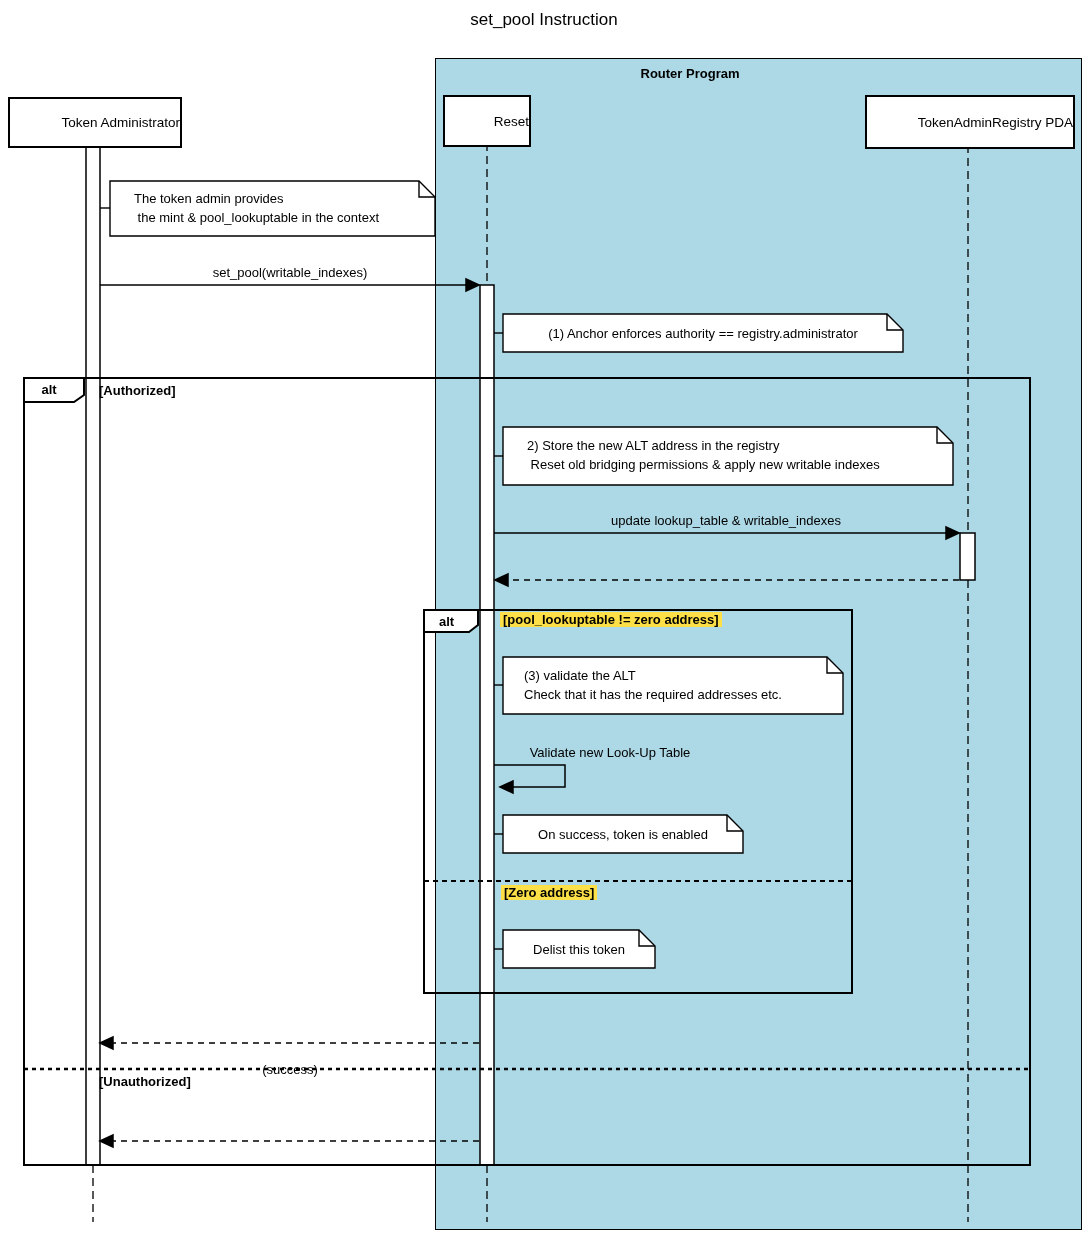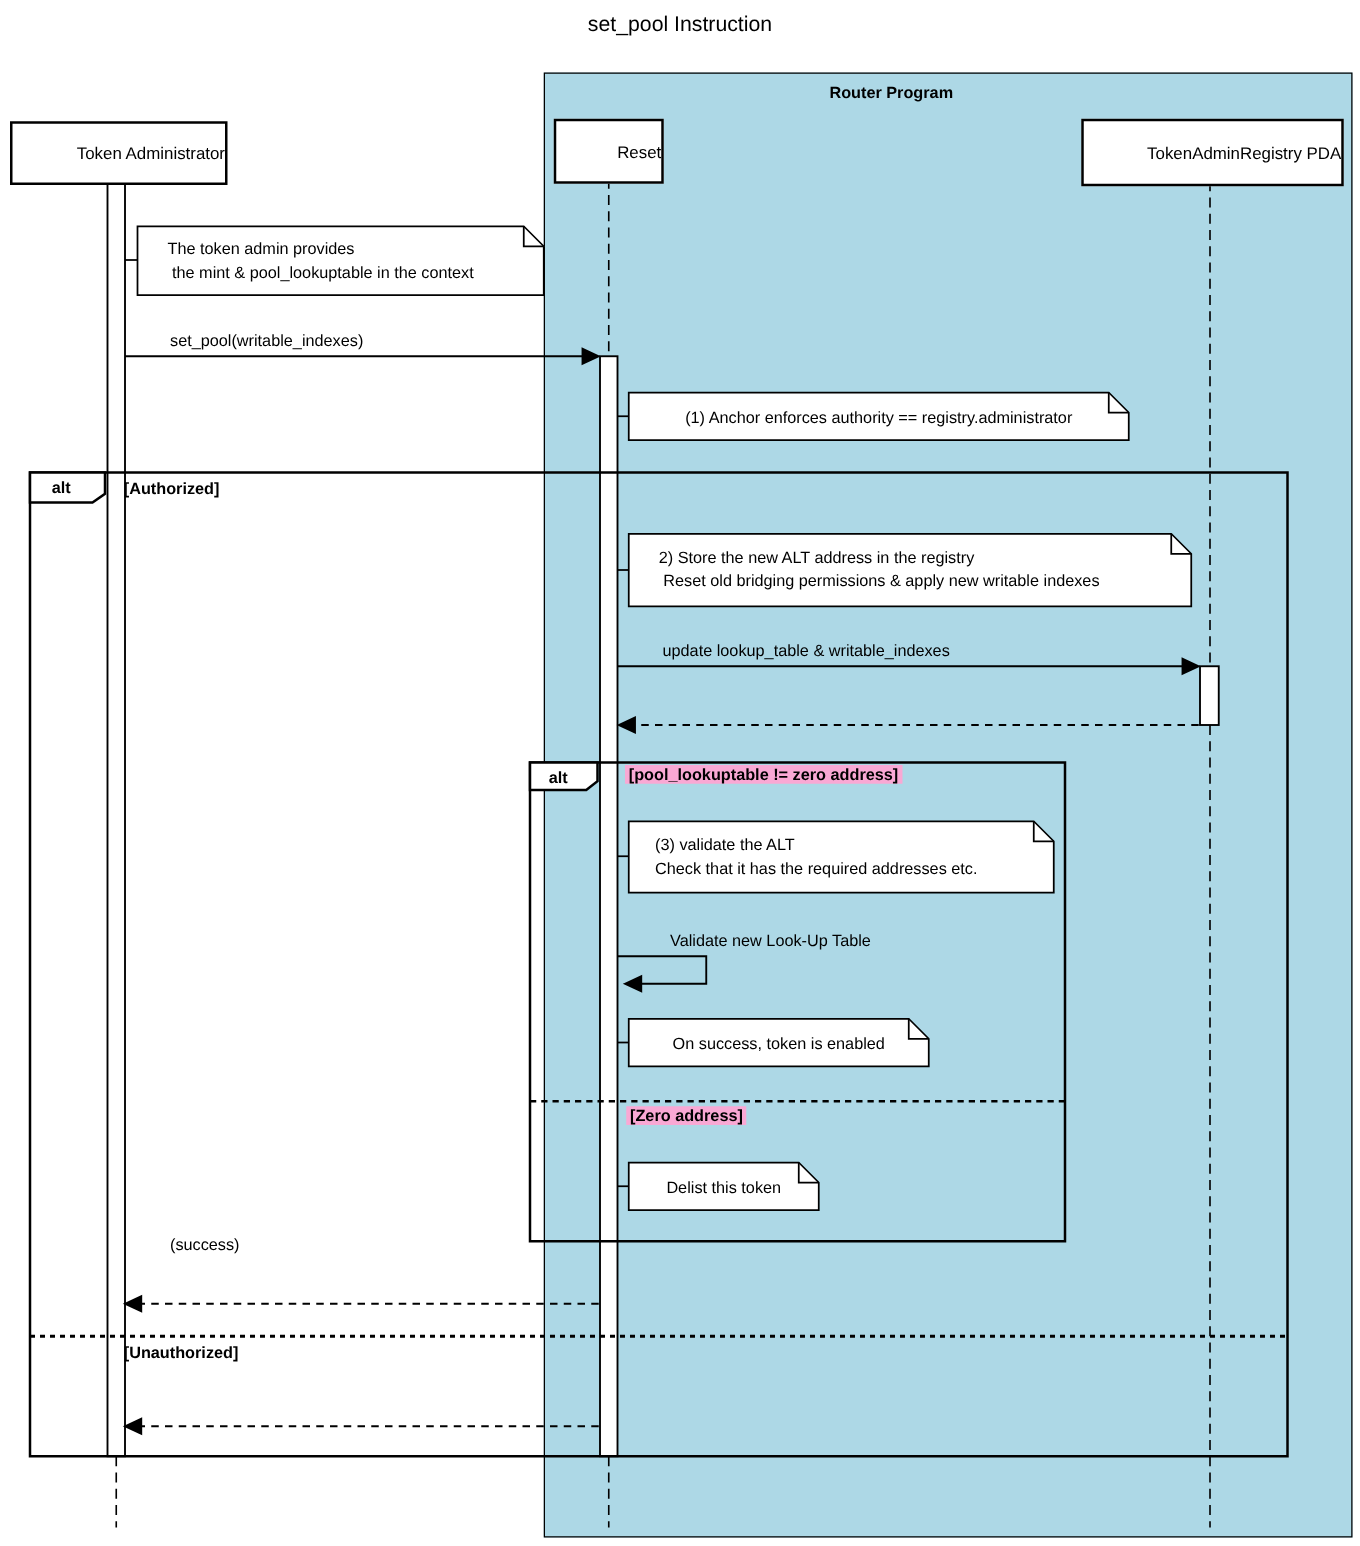--- a/index.html
+++ b/index.html
@@ -11,35 +11,35 @@
   .program-box{background:#ADD8E6;border:1.5px solid #000;}
   .program-label{font-weight:bold;font-size:14px;text-align:center;}
   .pbox{
     background:#ffffff;border:2px solid #000;display:flex;align-items:center;
     justify-content:flex-end;font-size:13.5px;text-align:center;z-index:4;
   }
   svg.overlay{position:absolute;left:0;top:0;z-index:3;}
   .txt{position:absolute;z-index:5;font-size:13px;}
   .note-text .line{white-space:pre;line-height:19px;}
   .note-center{display:flex;align-items:center;justify-content:center;}
-  .msg{ padding-left:36px;}
+  .msg{ text-align:center;}
   .guard{font-weight:bold;font-size:13px;}
-  .guard-bg{background:#f9a8d4;padding:0 3px;}
+  .guard-bg{background:#fde047;padding:0 3px;}
   .op{font-weight:bold;font-size:13px;display:flex;align-items:center;justify-content:center;}
   .title{font-size:17px;text-align:center;}
 </style>
 </head>
 <body>
 
 <div class="canvas">
 
   <div class="txt title" style="left:0;top:10px;width:1088px;">set_pool Instruction</div>
 
   <div class="abs program-box" style="left:435px;top:58px;width:645px;height:1170px;z-index:1;"></div>
-  <div class="txt program-label" style="left:447px;top:66px;width:532px;">Router Program</div>
+  <div class="txt program-label" style="left:424px;top:66px;width:532px;">Router Program</div>
 
   <svg class="overlay" width="1088" height="1237" viewBox="0 0 1088 1237">
 
     <g stroke="#000" stroke-width="1.3" stroke-dasharray="8 5">
       <line x1="93" y1="1165" x2="93" y2="1222"></line>
       <line x1="487" y1="143" x2="487" y2="285"></line>
       <line x1="487" y1="1165" x2="487" y2="1222"></line>
       <line x1="968" y1="145" x2="968" y2="533"></line>
       <line x1="968" y1="580" x2="968" y2="1222"></line>
     </g>
@@ -150,15 +150,15 @@
     <div class="line">On success, token is enabled</div>
   </div>
 
   <div class="txt note-text note-center" style="left:503px;top:930px;width:152px;height:38px;">
     <div class="line">Delist this token</div>
   </div>
 
   <div class="txt msg" style="left:100px;top:265px;width:380px;">set_pool(writable_indexes)</div>
   <div class="txt msg" style="left:494px;top:513px;width:464px;">update lookup_table &amp; writable_indexes</div>
   <div class="txt msg" style="left:500px;top:745px;width:220px;">Validate new Look-Up Table</div>
-  <div class="txt msg" style="left:100px;top:988px;width:380px;">(success)</div>
+  <div class="txt msg" style="left:100px;top:1062px;width:380px;">(success)</div>
 
 </div>
 
 </body></html>

